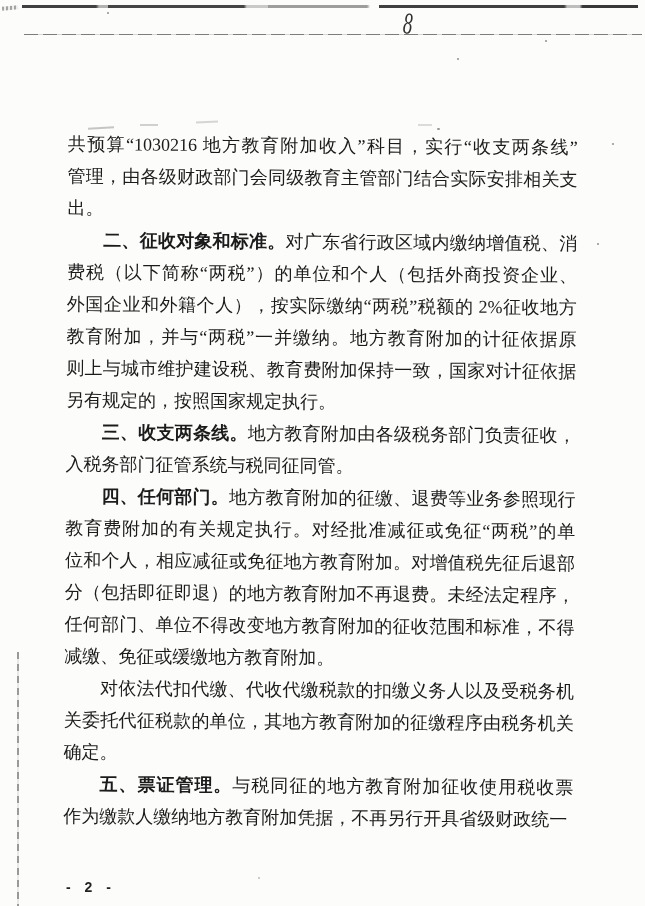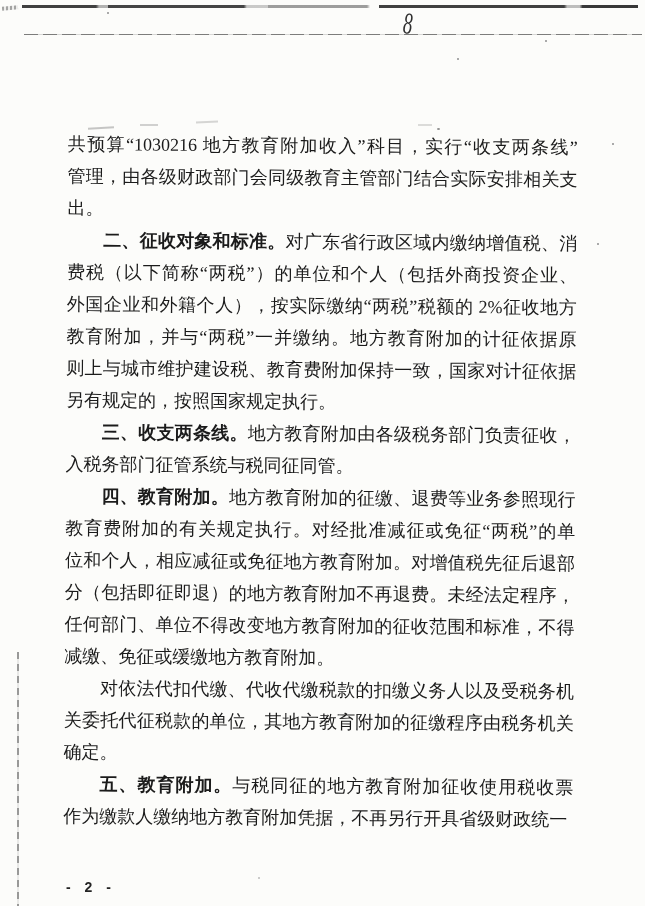--- a/index.html
+++ b/index.html
@@ -104,33 +104,33 @@
         <div class="line"><span>外国企业和外籍个人），按实际缴纳“两税”税额的 2%征收地方</span></div>
         <div class="line"><span>教育附加，并与“两税”一并缴纳。地方教育附加的计征依据原</span></div>
         <div class="line"><span>则上与城市维护建设税、教育费附加保持一致，国家对计征依据</span></div>
         <div class="line last"><span>另有规定的，按照国家规定执行。</span></div>
       </div>
       <div class="paragraph">
         <div class="line indent"><span class="bold">三、收支两条线。</span><span>地方教育附加由各级税务部门负责征收，纳</span></div>
         <div class="line last"><span>入税务部门征管系统与税同征同管。</span></div>
       </div>
       <div class="paragraph">
-        <div class="line indent"><span class="bold">四、教育附加。</span><span>地方教育附加的征缴、退费等业务参照现行</span></div>
+        <div class="line indent"><span class="bold">四、任何部门。</span><span>地方教育附加的征缴、退费等业务参照现行</span></div>
         <div class="line"><span>教育费附加的有关规定执行。对经批准减征或免征“两税”的单</span></div>
         <div class="line"><span>位和个人，相应减征或免征地方教育附加。对增值税先征后退部</span></div>
         <div class="line"><span>分（包括即征即退）的地方教育附加不再退费。未经法定程序，</span></div>
         <div class="line"><span>任何部门、单位不得改变地方教育附加的征收范围和标准，不得</span></div>
         <div class="line last"><span>减缴、免征或缓缴地方教育附加。</span></div>
       </div>
       <div class="paragraph">
         <div class="line indent"><span>对依法代扣代缴、代收代缴税款的扣缴义务人以及受税务机</span></div>
         <div class="line"><span>关委托代征税款的单位，其地方教育附加的征缴程序由税务机关</span></div>
         <div class="line last"><span>确定。</span></div>
       </div>
       <div class="paragraph">
-        <div class="line indent"><span class="bold">五、教育附加。</span><span>与税同征的地方教育附加征收使用税收票证，</span></div>
+        <div class="line indent"><span class="bold">五、票证管理。</span><span>与税同征的地方教育附加征收使用税收票证，</span></div>
         <div class="line last"><span>作为缴款人缴纳地方教育附加凭据，不再另行开具省级财政统一</span></div>
       </div>
     </div>
 
   <div class="page-number">- 2 -</div>
 
 </div>
 
 </body></html>

